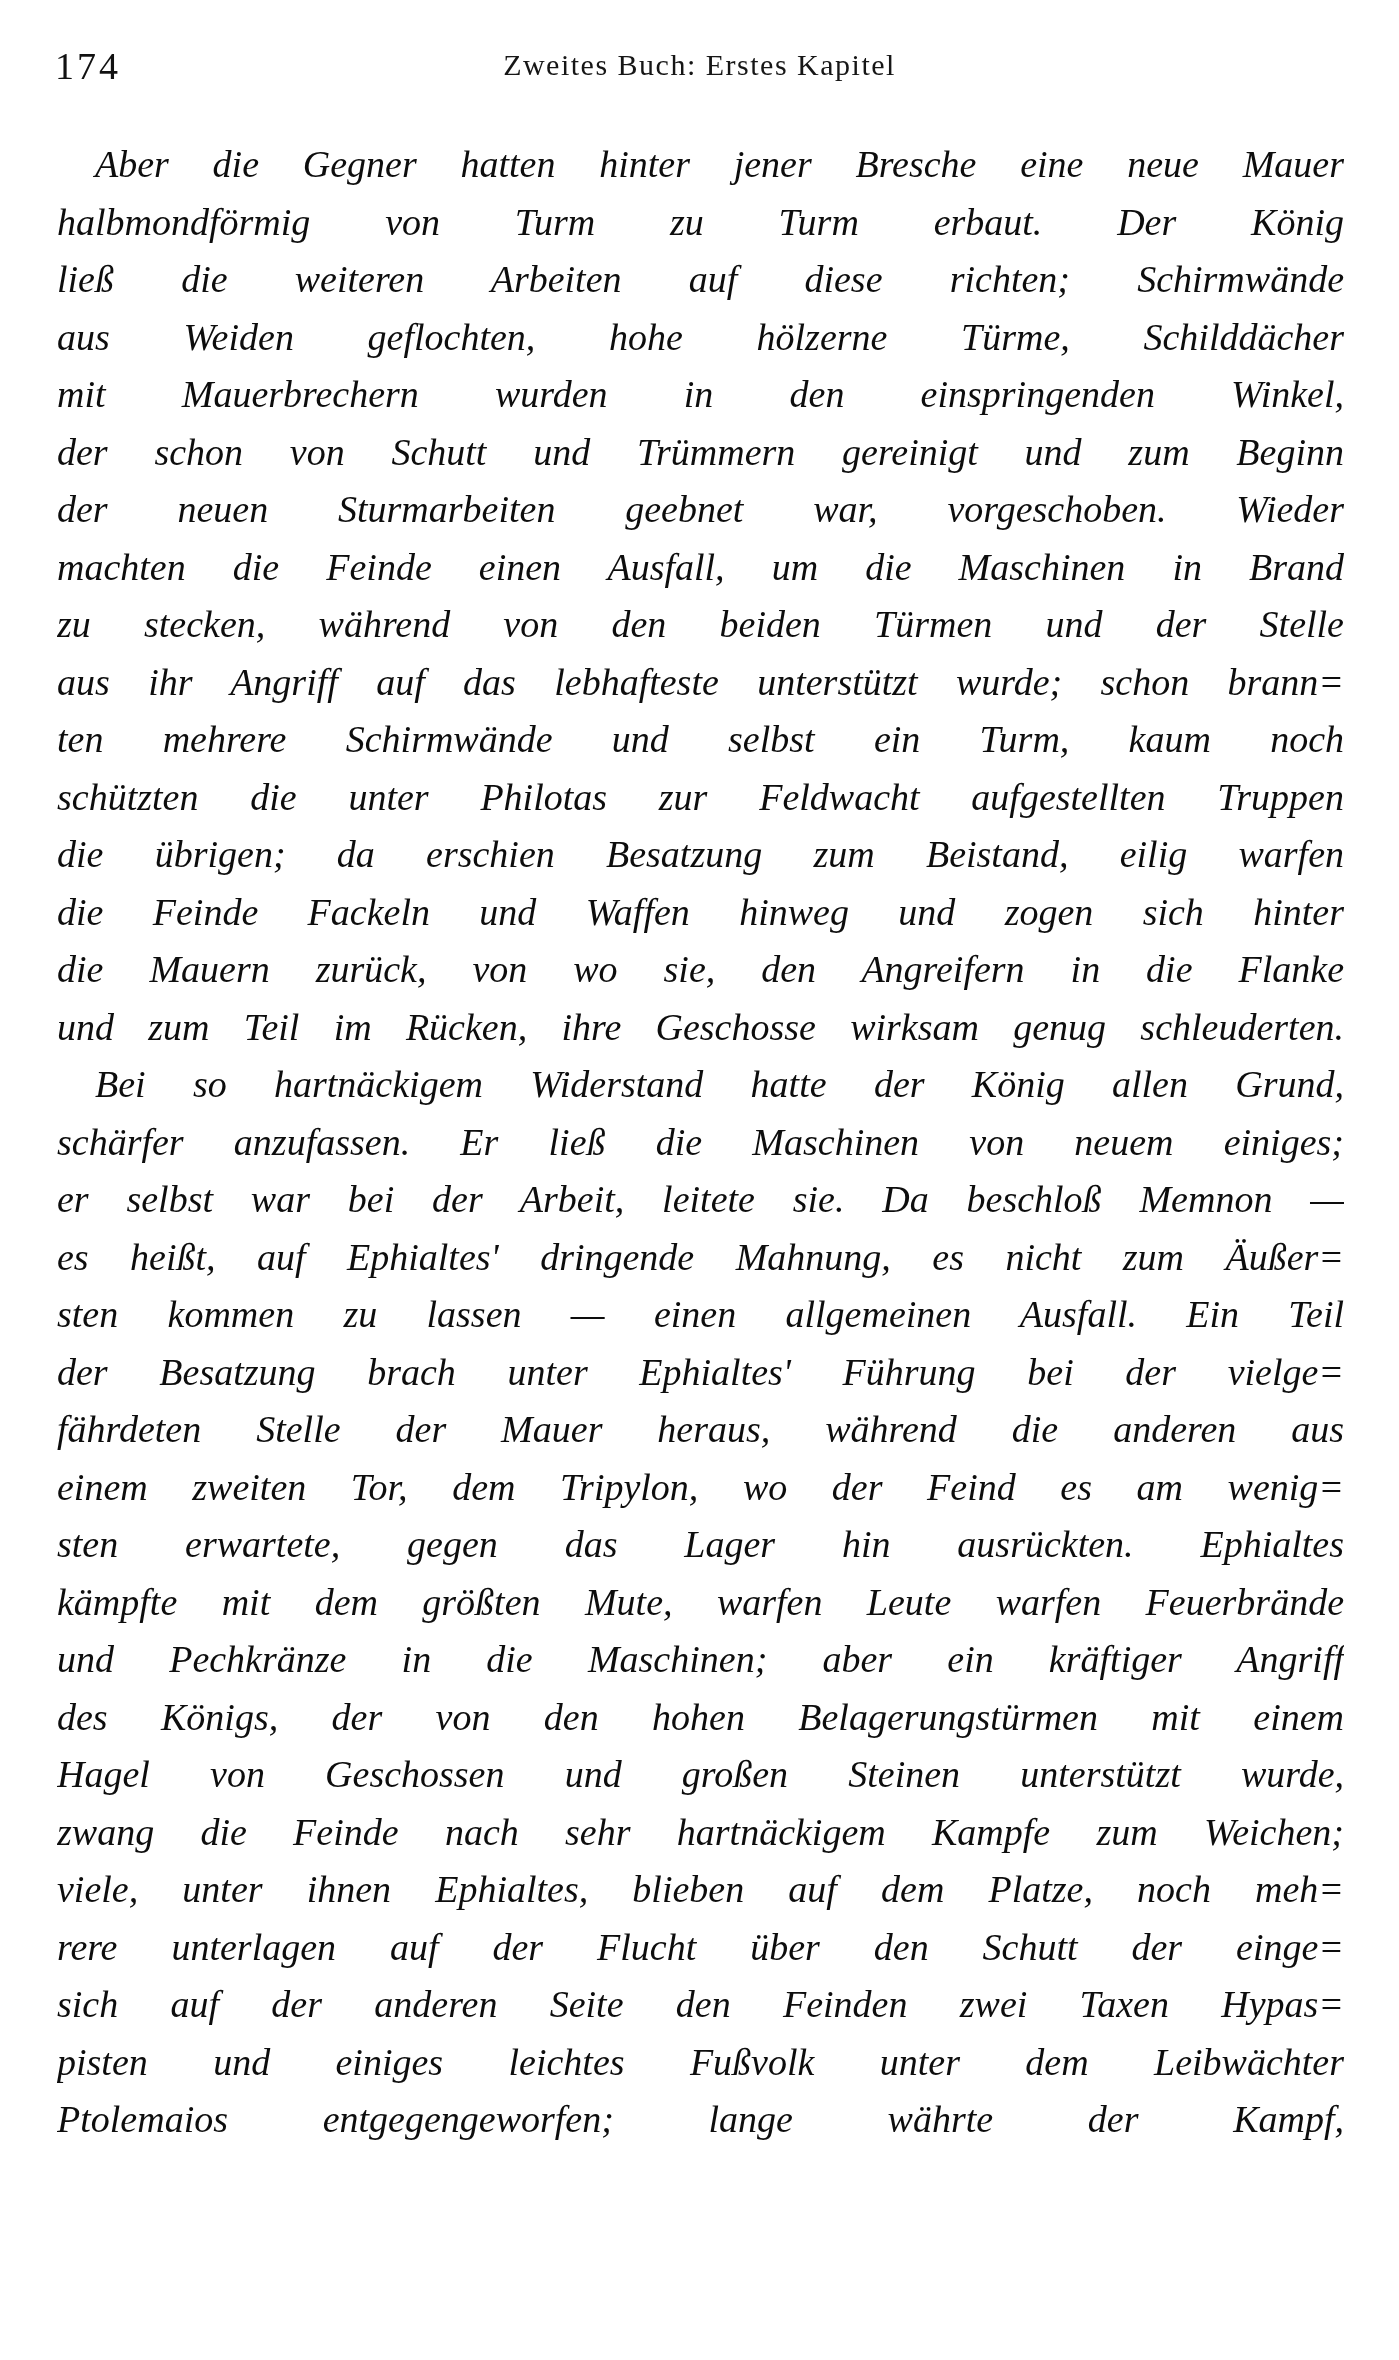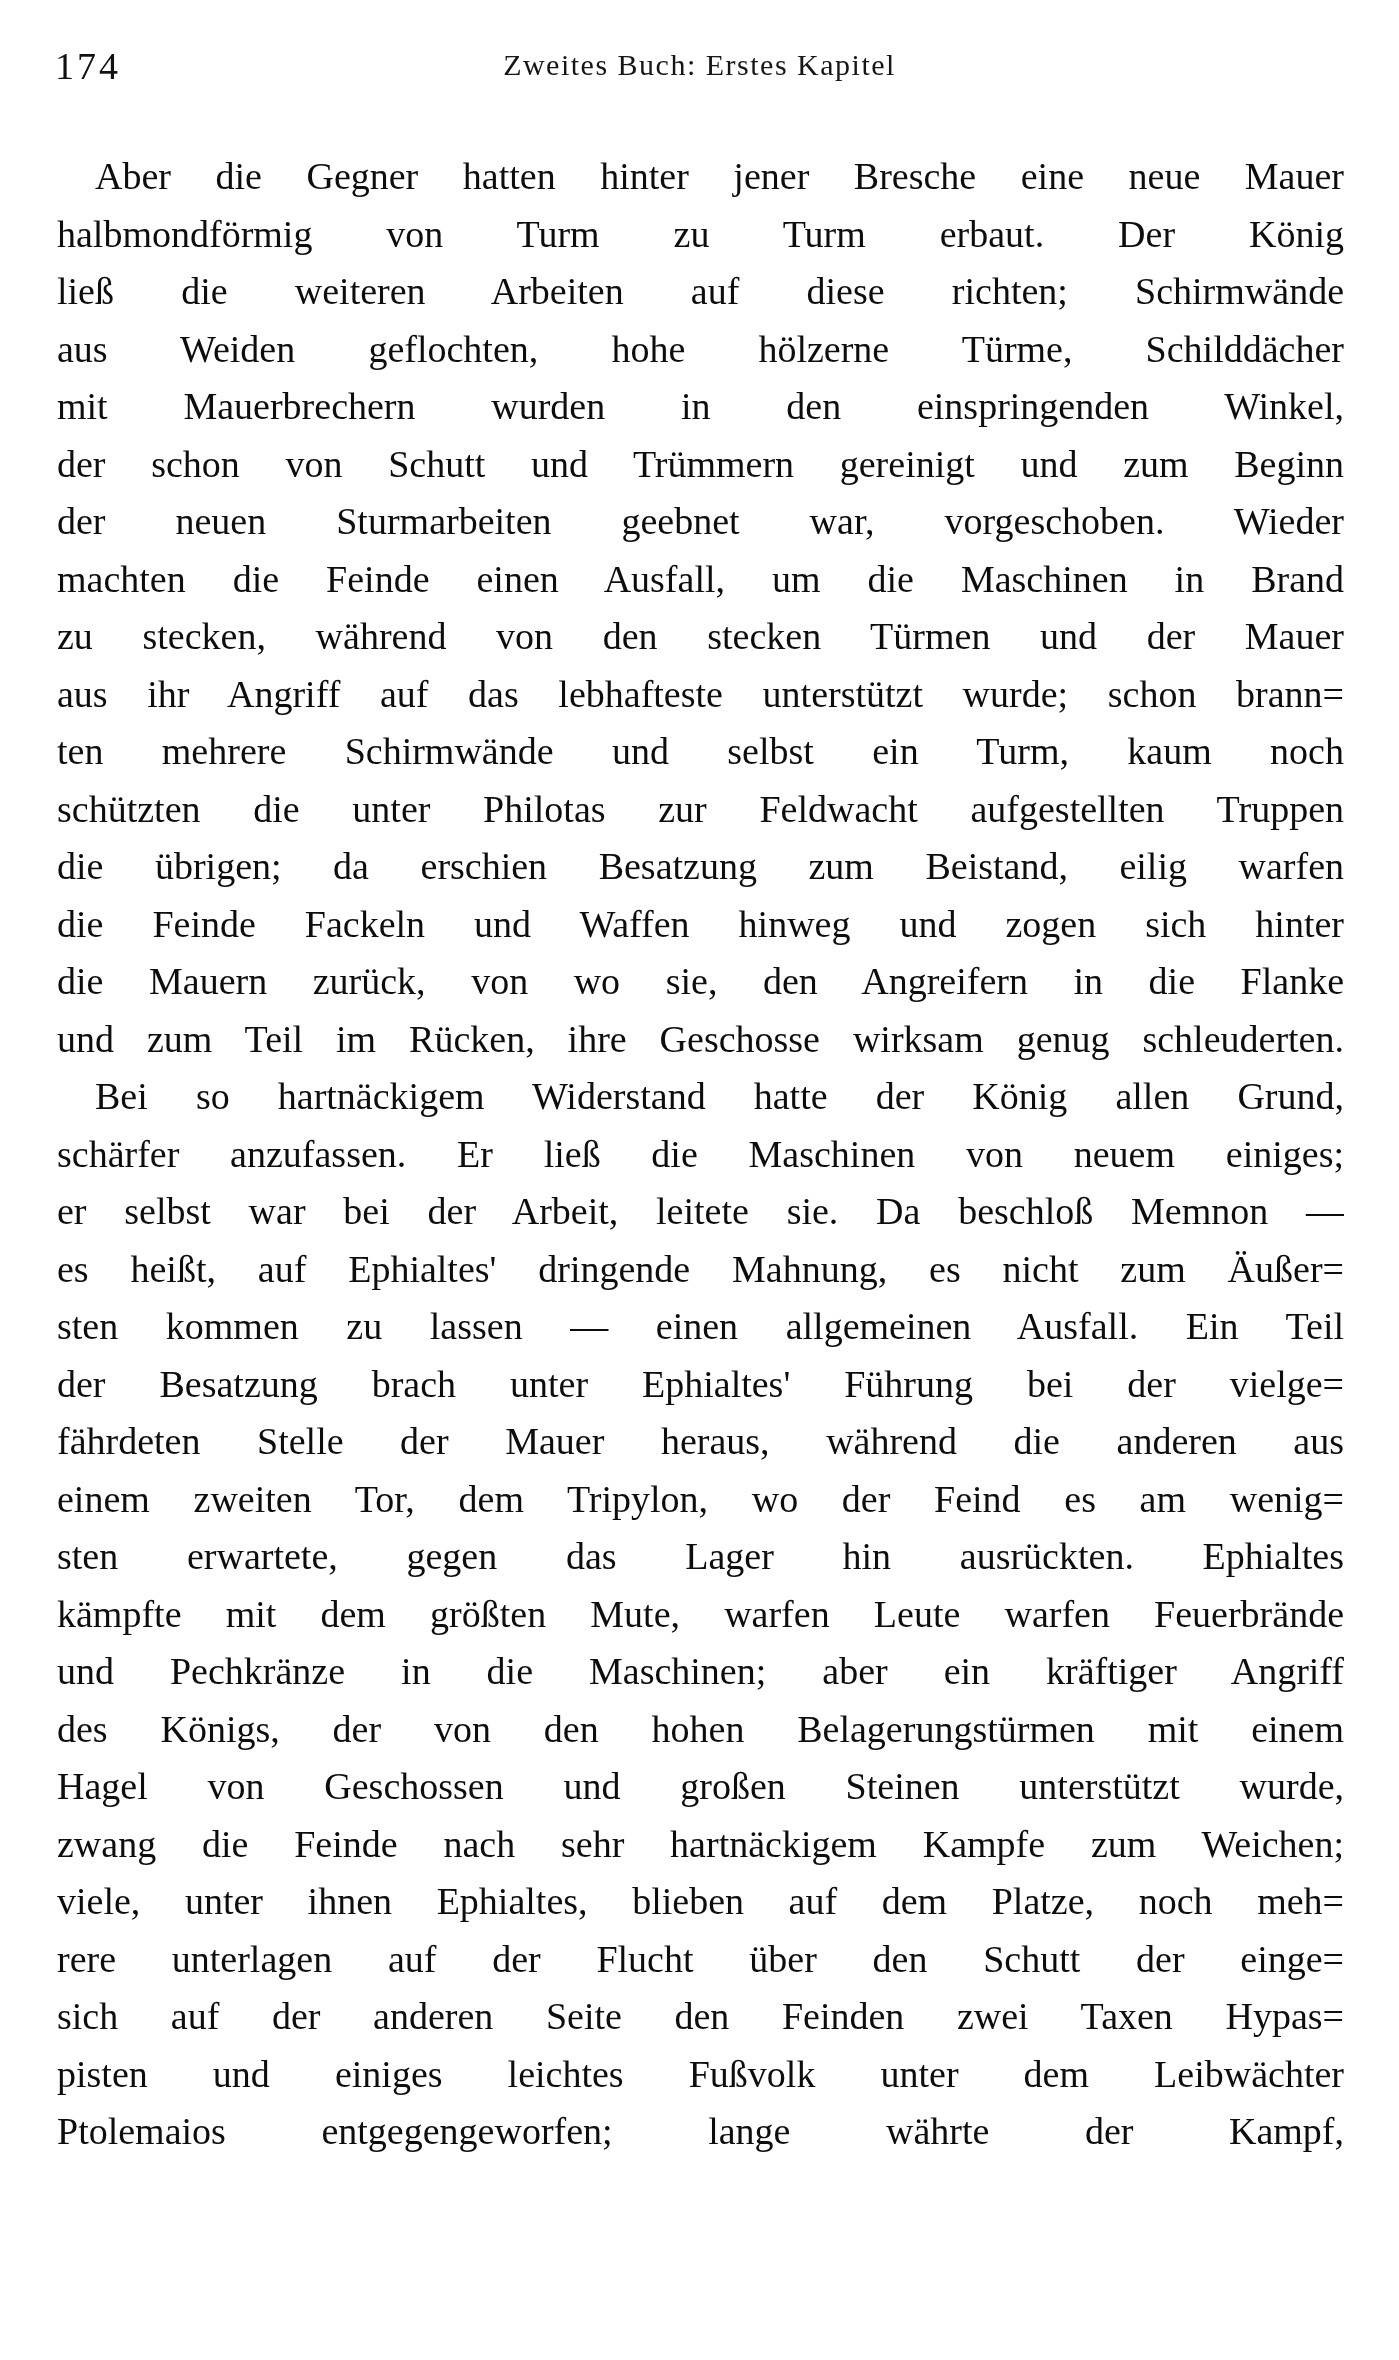--- a/index.html
+++ b/index.html
@@ -33,21 +33,22 @@
     top: 48px;
     text-align: center;
     font-size: 30px;
     letter-spacing: 1.5px;
     color: #161616;
   }
   .body-text {
     position: absolute;
     left: 57px;
     right: 55px;
-    top: 148px;
+    top: 136px;
+    font-style: italic;
   }
   .text-line {
     font-size: 38px;
     line-height: 57.5px;
     height: 57.5px;
     overflow: hidden;
     text-align: justify;
     text-align-last: justify;
     word-spacing: 2px;
     color: #0d0d0d;
@@ -65,21 +66,21 @@
   <div class="running-header">Zweites Buch: Erstes Kapitel</div>
   <div class="body-text" id="body-text">
       <div class="text-line indent">Aber die Gegner hatten hinter jener Bresche eine neue Mauer</div>
       <div class="text-line">halbmondförmig von Turm zu Turm erbaut. Der König</div>
       <div class="text-line">ließ die weiteren Arbeiten auf diese richten; Schirmwände</div>
       <div class="text-line">aus Weiden geflochten, hohe hölzerne Türme, Schilddächer</div>
       <div class="text-line">mit Mauerbrechern wurden in den einspringenden Winkel,</div>
       <div class="text-line">der schon von Schutt und Trümmern gereinigt und zum Beginn</div>
       <div class="text-line">der neuen Sturmarbeiten geebnet war, vorgeschoben. Wieder</div>
       <div class="text-line">machten die Feinde einen Ausfall, um die Maschinen in Brand</div>
-      <div class="text-line">zu stecken, während von den stecken Türmen und der Mauer</div>
+      <div class="text-line">zu stecken, während von den beiden Türmen und der Stelle</div>
       <div class="text-line">aus ihr Angriff auf das lebhafteste unterstützt wurde; schon brann=</div>
       <div class="text-line">ten mehrere Schirmwände und selbst ein Turm, kaum noch</div>
       <div class="text-line">schützten die unter Philotas zur Feldwacht aufgestellten Truppen</div>
       <div class="text-line">die übrigen; da erschien Besatzung zum Beistand, eilig warfen</div>
       <div class="text-line">die Feinde Fackeln und Waffen hinweg und zogen sich hinter</div>
       <div class="text-line">die Mauern zurück, von wo sie, den Angreifern in die Flanke</div>
       <div class="text-line">und zum Teil im Rücken, ihre Geschosse wirksam genug schleuderten.</div>
       <div class="text-line indent">Bei so hartnäckigem Widerstand hatte der König allen Grund,</div>
       <div class="text-line">schärfer anzufassen. Er ließ die Maschinen von neuem einiges;</div>
       <div class="text-line">er selbst war bei der Arbeit, leitete sie. Da beschloß Memnon —</div>

